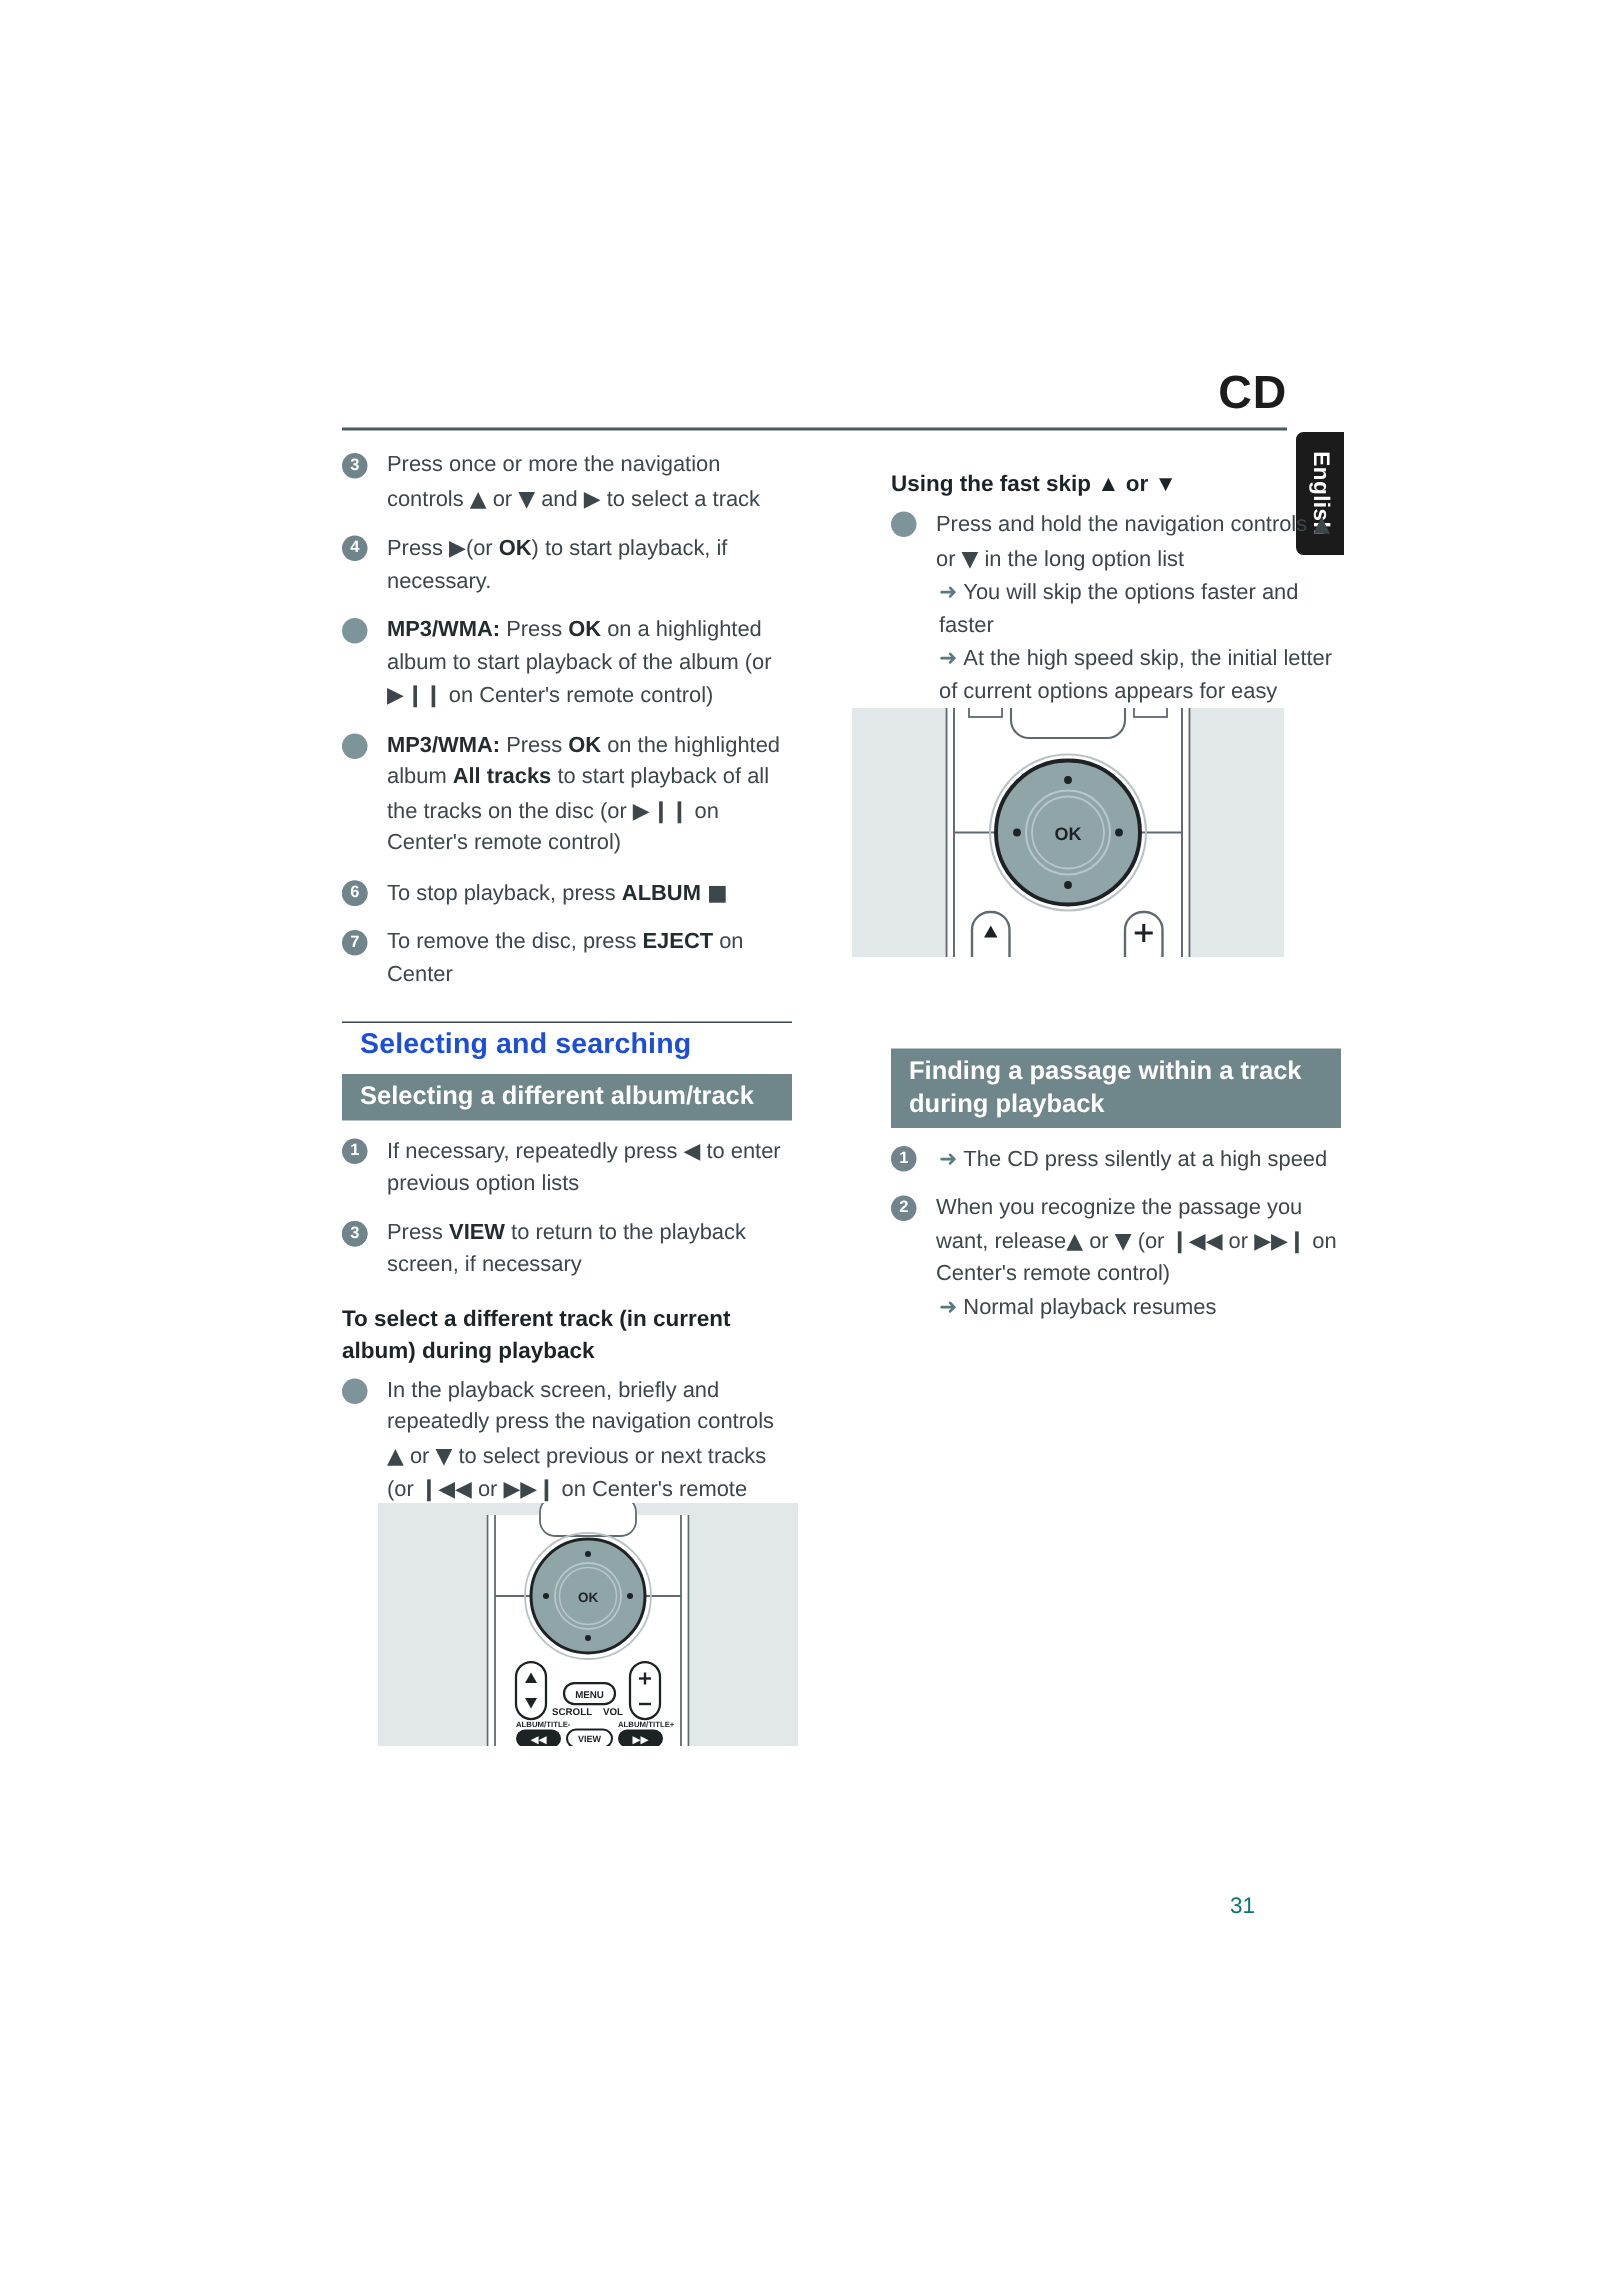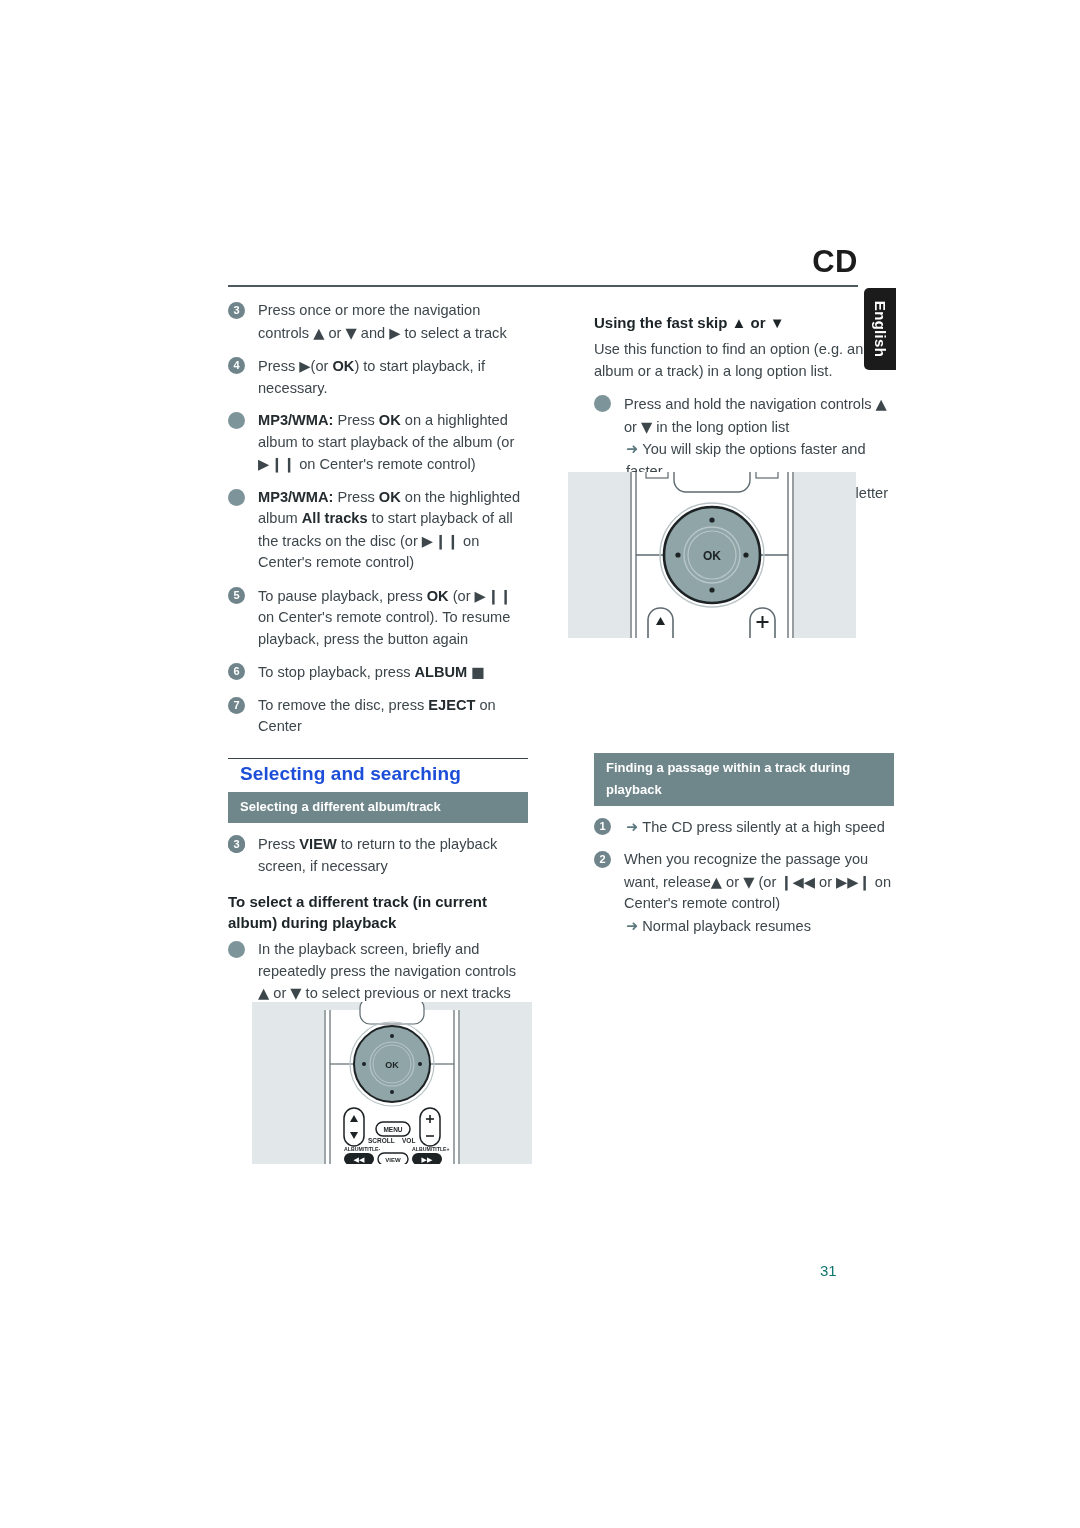--- a/index.html
+++ b/index.html
@@ -141,21 +141,21 @@
     color: #1d4ed8;
     padding-left: 12px;
     letter-spacing: 0.1px;
   }
 
   
   .bar-heading {
     background: #6f868b;
     color: #ffffff;
     font-weight: bold;
-    font-size: 13px;
+    font-size: 17px;
     line-height: 22px;
     padding: 4px 10px 5px 12px;
     margin-bottom: 10px;
     margin-top: 4px;
   }
 
   
   .sub-heading {
     font-weight: bold;
     font-size: 15px;
@@ -229,21 +229,20 @@
       <span class="body"><b>MP3/WMA:</b> Press <b>OK</b> on a highlighted album to start playback of the album (or <span class="glyph nb">▶ ❙❙</span> on Center's remote control)</span>
     </div>
 
     <div class="item">
       <span class="marker dot"></span>
       <span class="body"><b>MP3/WMA:</b> Press <b>OK</b> on the highlighted album <b>All tracks</b> to start playback of all the tracks on the disc (or <span class="glyph nb">▶ ❙❙</span> on Center's remote control)</span>
     </div>
 
     <div class="item">
       <span class="marker">5</span>
-      <span class="body">To pause playback, press <b>OK</b> (or <span class="glyph nb">▶ ❙❙</span> on Center's remote control). To resume playback, press the button again</span>
     </div>
 
     <div class="item">
       <span class="marker">6</span>
       <span class="body">To stop playback, press <b>ALBUM</b> <span class="glyph">■</span></span>
     </div>
 
     <div class="item">
       <span class="marker">7</span>
       <span class="body">To remove the disc, press <b>EJECT</b> on Center</span>
@@ -251,20 +250,21 @@
 
     <div class="section-heading-wrap">
       <div class="section-rule"></div>
       <div class="section-heading">Selecting and searching</div>
     </div>
 
     <div class="bar-heading">Selecting a different album/track</div>
 
     <div class="item">
       <span class="marker">1</span>
+      <span class="body">If necessary, repeatedly press <span class="glyph">◀</span> to enter previous option lists</span>
     </div>
 
     <div class="item">
       <span class="marker">2</span>
     </div>
 
     <div class="item">
       <span class="marker">3</span>
       <span class="body">Press <b>VIEW</b> to return to the playback screen, if necessary</span>
     </div>
@@ -275,21 +275,20 @@
       <span class="marker dot"></span>
       <span class="body">In the playback screen, briefly and repeatedly press the navigation controls <span class="glyph">▲</span> or <span class="glyph">▼</span> to select previous or next tracks (or <span class="glyph nb">❙◀◀</span> or <span class="glyph nb">▶▶❙</span> on Center's remote control)</span>
     </div>
 
   </div>
 
   <div class="column" id="col-right">
 
     <div class="sub-heading" style="margin-top:0;">Using the fast skip ▲ or ▼</div>
 
-    <div style="margin-bottom:11px;">Use this function to find an option (e.g. an album or a track) in a long option list.</div>
 
     <div class="item">
       <span class="marker dot"></span>
       <span class="body">Press and hold the navigation controls <span class="glyph">▲</span> or <span class="glyph">▼</span> in the long option list</span>
       <span class="arrowline"><span class="arrow-glyph glyph">➜</span><span>You will skip the options faster and faster</span></span>
       <span class="arrowline"><span class="arrow-glyph glyph">➜</span><span>At the high speed skip, the initial letter of current options appears for easy identification</span></span>
     </div>
 
     <div style="height:190px;"></div>
 

